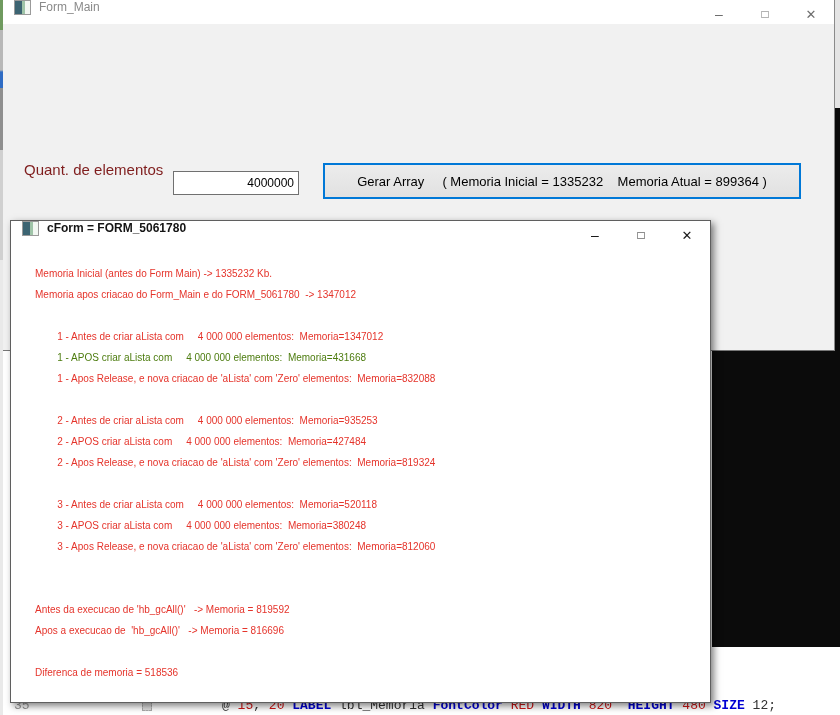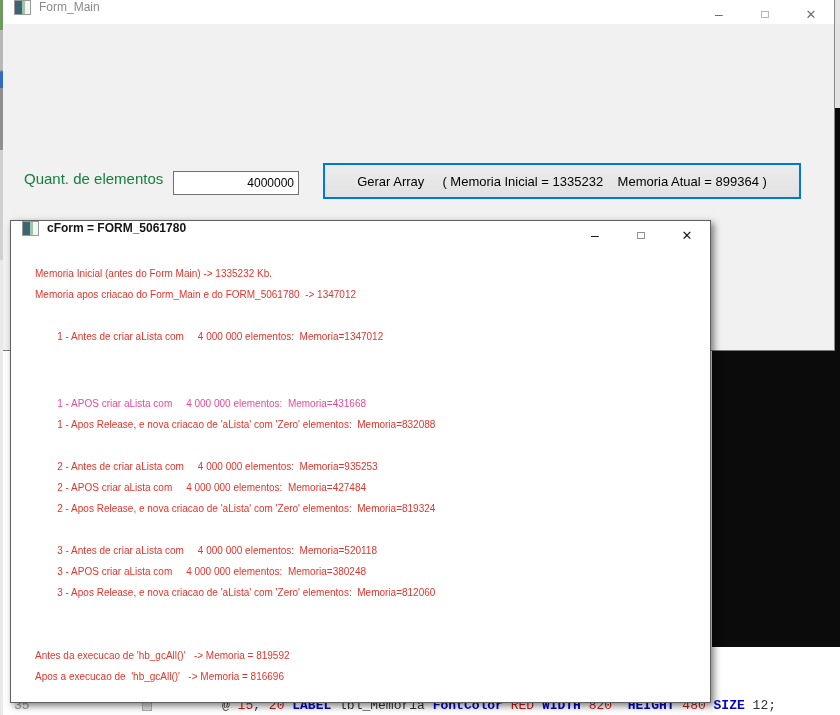--- a/index.html
+++ b/index.html
@@ -61,21 +61,21 @@
   
   .main-window{
     position:absolute;left:3px;top:0;width:832px;height:351px;z-index:2;
     background:#f1f1f1;border-right:1px solid #8a8a8a;border-bottom:1px solid #777;
     box-sizing:border-box;
   }
   .main-window .title-text{color:#8a8a8a;}
   .main-window .win-btn{color:#6e6e6e;}
   .mw-client{position:absolute;left:0;top:29px;right:0;bottom:0;}
   .quantity-label{
-    position:absolute;left:21px;top:141px;font-size:15px;color:#15803d;
+    position:absolute;left:21px;top:132px;font-size:15px;color:#7f1d1d;
   }
   .quantity-input{
     position:absolute;left:170px;top:142px;width:126px;height:24px;
     border:1px solid #707070;background:#fff;box-sizing:border-box;
     font-family:"Liberation Sans", sans-serif;font-size:12px;text-align:right;
     padding:0 4px 0 0;color:#000;outline:none;
   }
   .generate-button{
     position:absolute;left:320px;top:134px;width:478px;height:36px;
     border:2px solid #0078d7;background:linear-gradient(#ececec,#e1e1e1);
@@ -145,21 +145,21 @@
       <span class="win-btn glyph-min">–</span>
       <span class="win-btn glyph-max">□</span>
       <span class="win-btn glyph-close">✕</span>
     </span>
   </div>
   <div class="cw-content">
       <div class="mem-line" style="color: rgb(229, 52, 43);">Memoria Inicial (antes do Form Main) -&gt; 1335232 Kb.</div>
       <div class="mem-line" style="color: rgb(229, 52, 43);">Memoria apos criacao do Form_Main e do FORM_5061780  -&gt; 1347012</div>
       <div class="mem-line" style="color: rgb(229, 52, 43);"></div>
       <div class="mem-line" style="color: rgb(229, 52, 43);">        1 - Antes de criar aLista com     4 000 000 elementos:  Memoria=1347012</div>
-      <div class="mem-line" style="color: #ec4899; margin-top: 46px;">        1 - APOS criar aLista com     4 000 000 elementos:  Memoria=431668</div>
+      <div class="mem-line" style="color: #4d7c0f;">        1 - APOS criar aLista com     4 000 000 elementos:  Memoria=431668</div>
       <div class="mem-line" style="color: rgb(229, 52, 43);">        1 - Apos Release, e nova criacao de 'aLista' com 'Zero' elementos:  Memoria=832088</div>
       <div class="mem-line" style="color: rgb(229, 52, 43);"></div>
       <div class="mem-line" style="color: rgb(229, 52, 43);">        2 - Antes de criar aLista com     4 000 000 elementos:  Memoria=935253</div>
       <div class="mem-line" style="color: rgb(229, 52, 43);">        2 - APOS criar aLista com     4 000 000 elementos:  Memoria=427484</div>
       <div class="mem-line" style="color: rgb(229, 52, 43);">        2 - Apos Release, e nova criacao de 'aLista' com 'Zero' elementos:  Memoria=819324</div>
       <div class="mem-line" style="color: rgb(229, 52, 43);"></div>
       <div class="mem-line" style="color: rgb(229, 52, 43);">        3 - Antes de criar aLista com     4 000 000 elementos:  Memoria=520118</div>
       <div class="mem-line" style="color: rgb(229, 52, 43);">        3 - APOS criar aLista com     4 000 000 elementos:  Memoria=380248</div>
       <div class="mem-line" style="color: rgb(229, 52, 43);">        3 - Apos Release, e nova criacao de 'aLista' com 'Zero' elementos:  Memoria=812060</div>
       <div class="mem-line" style="color: rgb(229, 52, 43);"></div>

